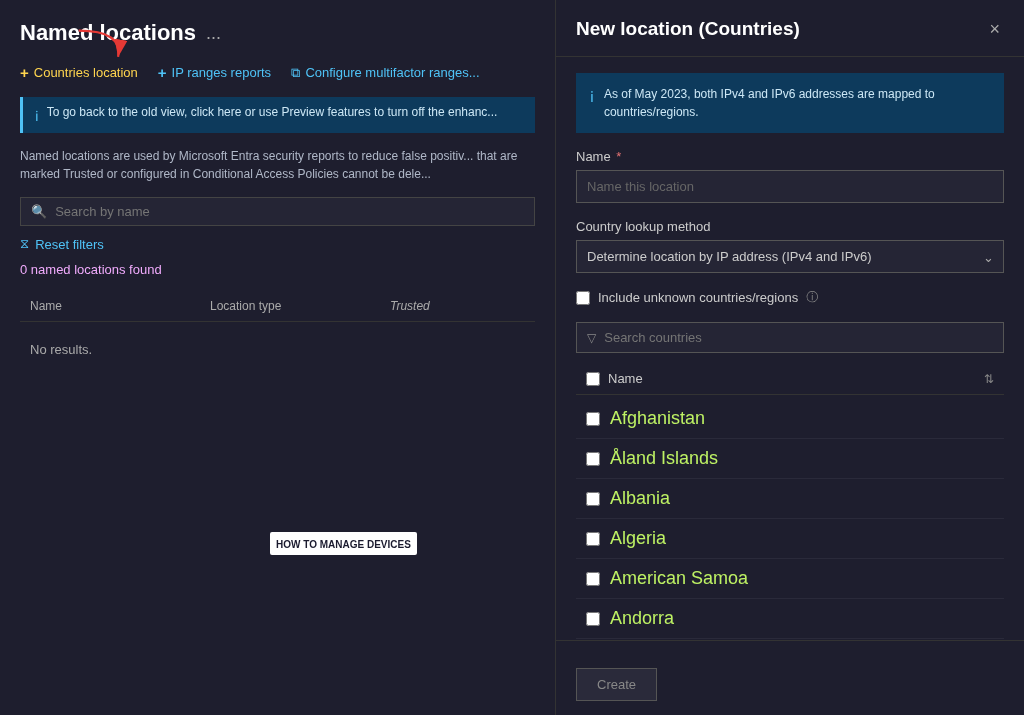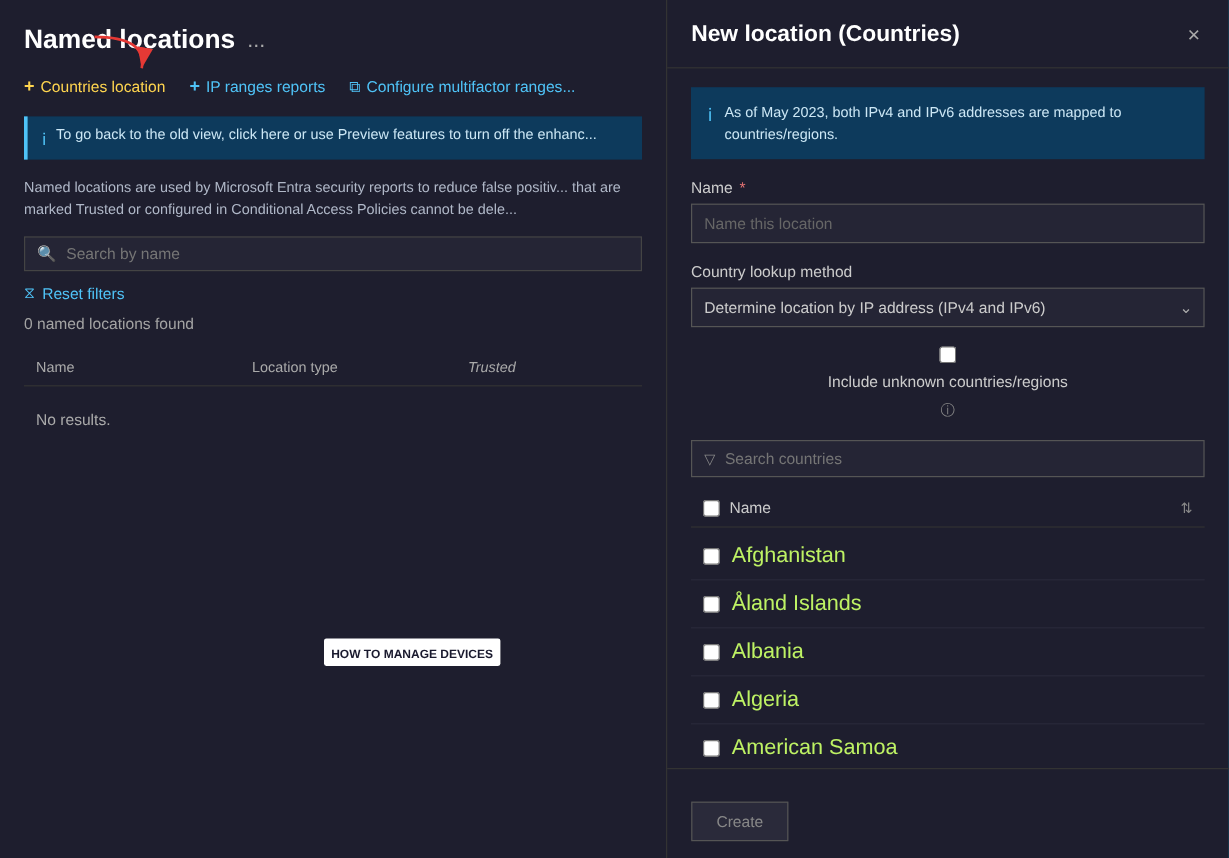--- a/index.html
+++ b/index.html
@@ -143,21 +143,21 @@
       display: flex;
       align-items: center;
       gap: 6px;
       color: #4fc3f7;
       cursor: pointer;
       margin-bottom: 10px;
       font-size: 13px;
     }
 
     .found-count {
-      color: #a3a3a3;
+      color: #f0abfc;
       margin-bottom: 14px;
       font-size: 13px;
     }
 
     .table-header {
       display: flex;
       padding: 8px 10px;
       border-bottom: 1px solid #333;
       color: #aaa;
       font-size: 12px;
@@ -299,21 +299,20 @@
       transform: translateY(-50%);
       color: #aaa;
       pointer-events: none;
     }
 
     .checkbox-row {
       display: flex;
       align-items: center;
       gap: 8px;
       margin-bottom: 16px;
-      flex-direction: column;
     }
 
     .checkbox-input {
       width: 14px;
       height: 14px;
       border: 1px solid #555;
       background: #252535;
       cursor: pointer;
       accent-color: #4fc3f7;
     }

